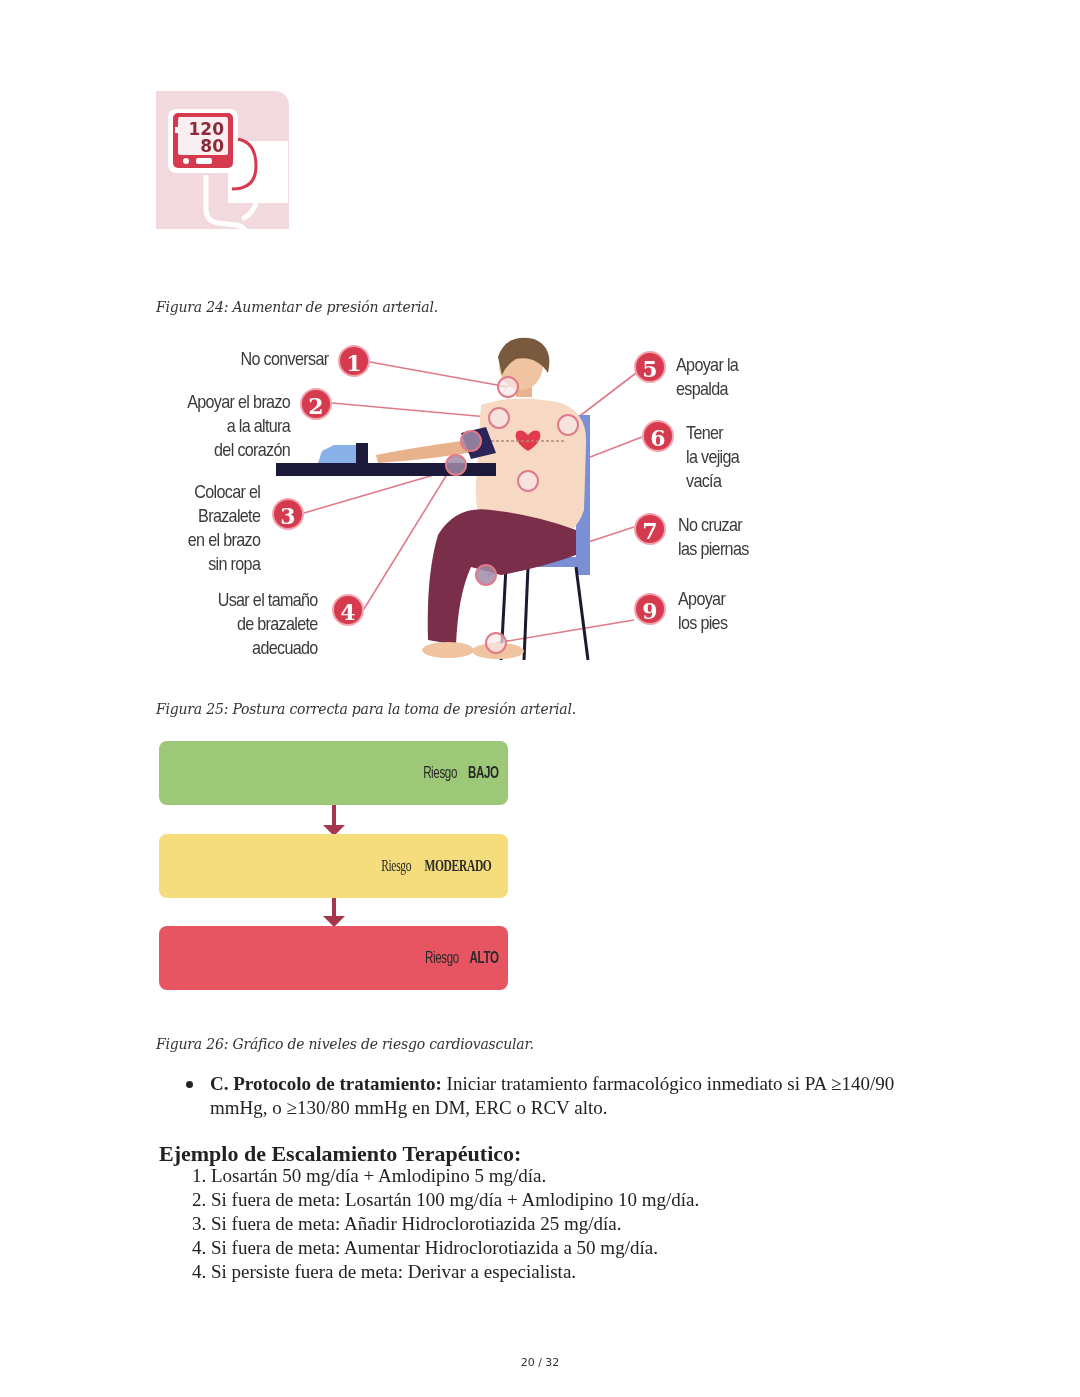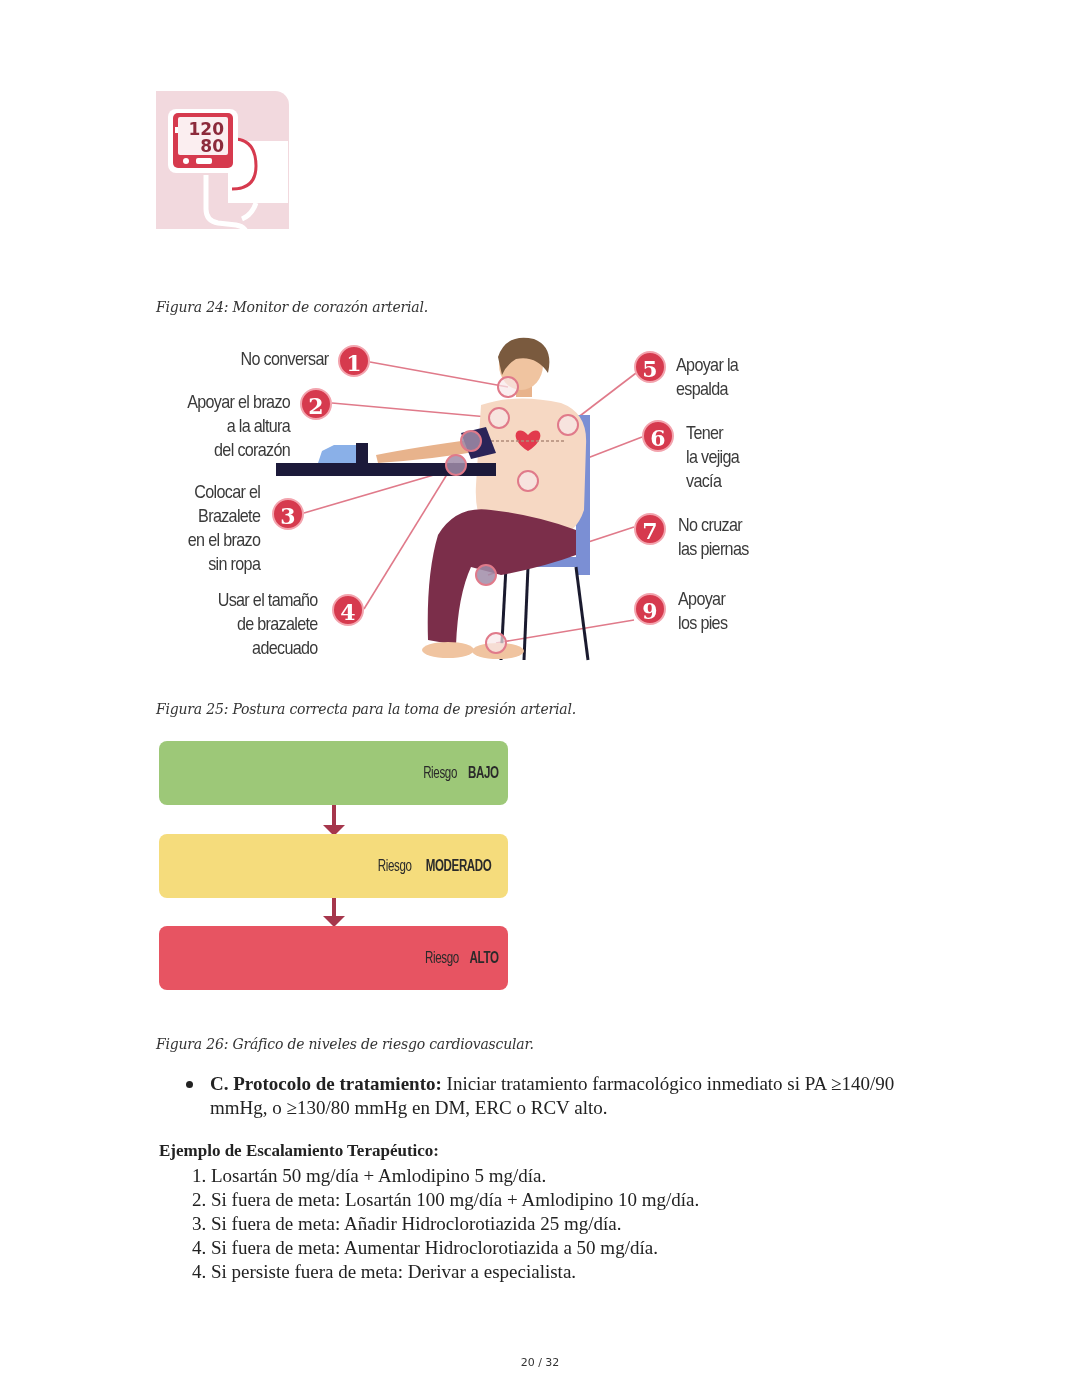--- a/index.html
+++ b/index.html
@@ -24,21 +24,21 @@
   .risk-box span { display: inline-block; transform: scaleX(0.85); }
   .arrow { position: absolute; left: 324px; width: 20px; }
   .arrow .stem { width: 4px; height: 16px; background: #a6364c; margin: 0 auto; }
   .arrow .head { width: 0; height: 0; border-left: 11px solid transparent; border-right: 11px solid transparent; border-top: 11px solid #a6364c; margin-left: -1px; }
 
   
   .bullet { left: 186px; top: 1072px; width: 720px; font-family: "Liberation Serif", serif; font-size: 19px; line-height: 24px; color: #222; }
   .bullet .dot { position: absolute; left: 0; top: 9px; width: 7px; height: 7px; background: #222; border-radius: 50%; }
   .bullet .txt { padding-left: 24px; }
   .bullet b { font-weight: bold; }
-  .sub-title { left: 159px; top: 1141px; font-family: "Liberation Serif", serif; font-weight: bold; font-size: 17px; color: #222; }
+  .sub-title { left: 159px; top: 1141px; font-family: "Liberation Serif", serif; font-weight: bold; font-size: 22px; color: #222; }
   .olist { left: 192px; top: 1164px; font-family: "Liberation Serif", serif; font-size: 19px; line-height: 24px; color: #222; }
   .olist div { white-space: nowrap; }
   .pagenum { left: 0; width: 1080px; top: 1356px; text-align: center; font-family: "DejaVu Sans", sans-serif; font-size: 11px; color: #333; }
 </style>
 </head>
 <body>
 
 <div class="abs fig24">
   <svg width="133" height="166" viewBox="0 0 133 166">
 
@@ -51,21 +51,21 @@
     <rect x="12" y="18" width="70" height="64" rx="8" fill="#ffffff"></rect>
     <rect x="17" y="22" width="60" height="55" rx="5" fill="#d63a4e"></rect>
     <rect x="22" y="26" width="50" height="38" rx="2" fill="#fbeef0"></rect>
     <text x="68" y="44" text-anchor="end" font-family="DejaVu Sans, sans-serif" font-weight="bold" font-size="17" fill="#8c2a3b">120</text>
     <text x="68" y="61" text-anchor="end" font-family="DejaVu Sans, sans-serif" font-weight="bold" font-size="17" fill="#8c2a3b">80</text>
     <circle cx="30" cy="70" r="3" fill="#ffffff"></circle>
     <rect x="40" y="67" width="16" height="6" rx="2" fill="#ffffff"></rect>
     <rect x="19" y="36" width="3" height="6" fill="#ffffff"></rect>
   </svg>
 </div>
-<div class="abs caption" style="left:156px; top:299px;">Figura 24: Monitor de corazón arterial.</div>
+<div class="abs caption" style="left:156px; top:299px;">Figura 24: Aumentar de presión arterial.</div>
 
 <div class="abs fig25">
   <svg class="abs" style="left:0;top:0" width="620" height="330" viewBox="0 0 620 330">
 
     <g stroke="#e07a8a" stroke-width="1.6" fill="none">
       <line x1="214" y1="27" x2="352" y2="52"></line>
       <line x1="176" y1="68" x2="343" y2="83"></line>
       <line x1="148" y1="178" x2="305" y2="132"></line>
       <line x1="208" y1="274" x2="298" y2="128"></line>
       <line x1="484" y1="35" x2="412" y2="90"></line>
@@ -155,21 +155,21 @@
 <div class="abs caption" style="left:156px; top:701px;">Figura 25: Postura correcta para la toma de presión arterial.</div>
 
 <div class="abs" style="left:0; top:0;">
   <div class="risk-box" style="top:741px; background:#9dc878;">
     <span><span>Riesgo</span><span class="b">BAJO</span></span>
   </div>
   <div class="arrow" style="top:805px;">
       <div class="stem" style="height:20px"></div>
       <div class="head"></div>
     </div>
-  <div class="risk-box" style="top:834px; background:#f5dc7c;">
+  <div class="risk-box" style="top:834px; background:#f5dc7c;font-family:Liberation Serif, serif;">
     <span><span>Riesgo</span><span class="b">MODERADO</span></span>
   </div>
   <div class="arrow" style="top:898px;">
       <div class="stem" style="height:18px"></div>
       <div class="head"></div>
     </div>
   <div class="risk-box" style="top:926px; background:#e75462;">
     <span><span>Riesgo</span><span class="b">ALTO</span></span>
   </div>
 </div>

